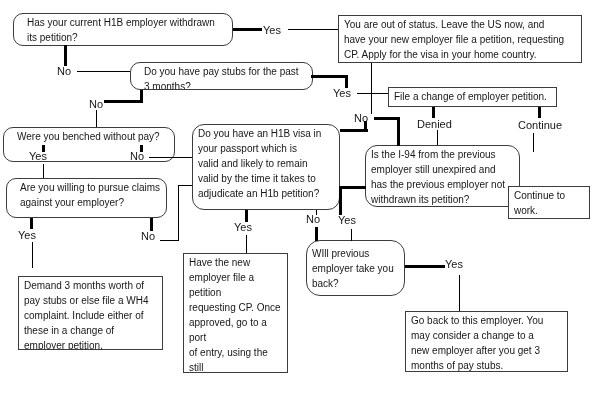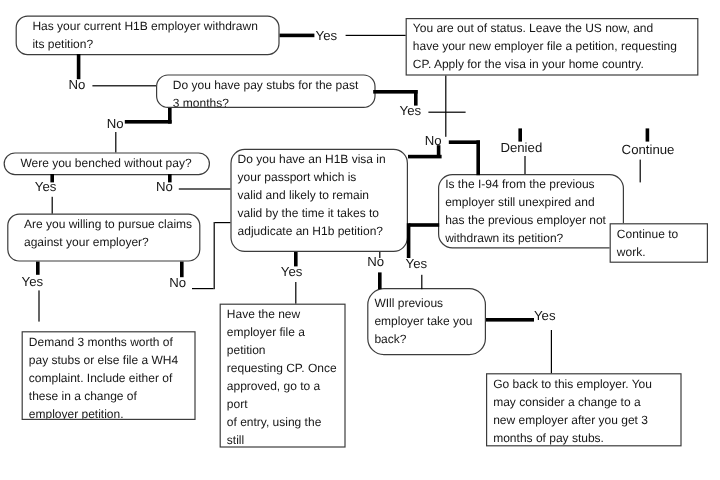--- a/index.html
+++ b/index.html
@@ -22,22 +22,23 @@
   <div class="node rounded" style="left:13px;top:13px;width:220px;height:33px;">Has your current H1B employer withdrawn
 its petition?</div>
 
   <div class="node" style="left:338px;top:15px;width:244px;height:48px;">You are out of status. Leave the US now, and
 have your new employer file a petition, requesting
 CP. Apply for the visa in your home country.</div>
 
   <div class="node rounded" style="left:130px;top:62px;width:183px;height:28px;">Do you have pay stubs for the past
 3 months?</div>
 
+  <div class="node" style="left:388px;top:87px;width:169px;height:20px;">File a change of employer petition.</div>
 
-  <div class="node rounded" style="left:3px;top:127px;width:172px;height:19px;">Were you benched without pay?</div>
+  <div class="node rounded" style="left:3px;top:127px;width:172px;height:35px;">Were you benched without pay?</div>
 
   <div class="node rounded" style="left:6px;top:178px;width:161px;height:40px;">Are you willing to pursue claims
 against your employer?</div>
 
   <div class="node r12" style="left:192px;top:124px;width:148px;height:86px;">Do you have an H1B visa in
 your passport which is
 valid and likely to remain
 valid by the time it takes to
 adjudicate an H1b petition?</div>
 

